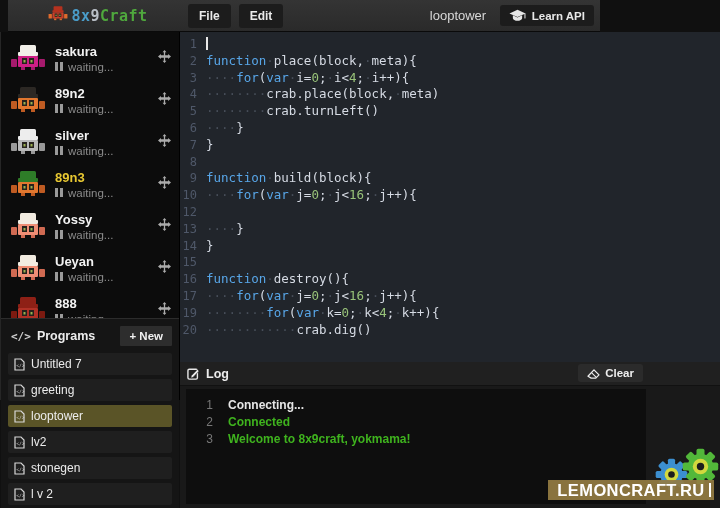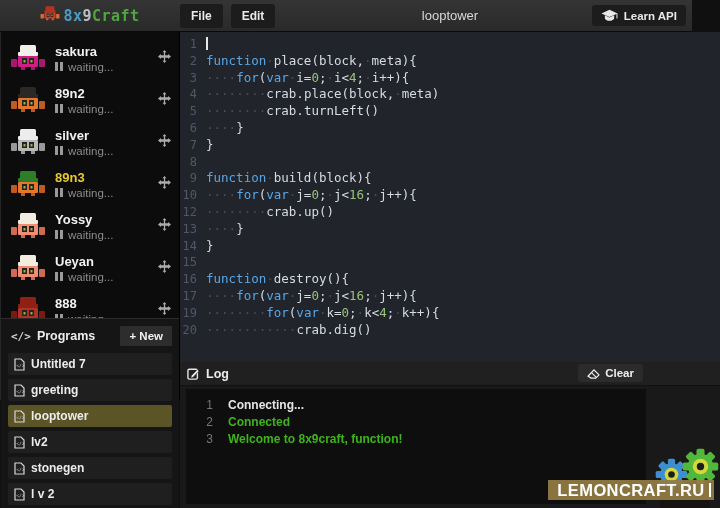--- a/index.html
+++ b/index.html
@@ -1,21 +1,21 @@
 <!DOCTYPE html>
 <html><head>
 <meta charset="utf-8">
 <style>
   * { margin:0; padding:0; box-sizing:border-box; }
   html,body { width:720px; height:508px; overflow:hidden; background:#000; }
   body { font-family:"Liberation Sans", sans-serif; position:relative; }
   .app { position:absolute; inset:0; background:#101010; }
 
   
-  .topbar { position:absolute; left:0; top:0; width:692px; height:32px;
+  .topbar { position:absolute; left:8px; top:0; width:592px; height:32px;
     background:linear-gradient(#343434,#2a2a2a); border-bottom:1px solid #0a0a0a;
     display:flex; align-items:center; }
   .logo { width:180px; display:flex; align-items:center; justify-content:center; gap:3px; }
   .logo-text { font-family:"DejaVu Sans Mono", monospace; font-weight:bold; font-size:15px; letter-spacing:0.5px; }
   .menu-btn { background:#1c1c1c; color:#eaeaea; font-size:12px; font-weight:bold;
     padding:5px 11px; border-radius:3px; margin-right:8px; cursor:pointer;text-align:center; }
   .tb-title { position:absolute; left:180px; width:540px; text-align:center;
     color:#d8d8d8; font-size:13px; pointer-events:none; }
   .learnapi { position:absolute; right:6px; top:5px; background:#1c1c1c; color:#e8e8e8;
     font-size:11.5px; font-weight:bold; padding:4px 9px; border-radius:3px;
@@ -38,21 +38,21 @@
   .programs { position:absolute; left:0; top:286px; width:100%; height:190px;
     background:#151515; border-top:1px solid #2c2c2c; padding:6px 7px 0 7px; }
   .prog-head { display:flex; align-items:center; height:22px; margin-bottom:6px; }
   .prog-head-ic { color:#cfcfcf; font-family:"DejaVu Sans Mono", monospace; font-size:11px; font-weight:bold; margin:0 6px 0 3px; }
   .prog-title { color:#ececec; font-size:12.5px; font-weight:bold; flex:1; }
   .new-btn { background:#2d2d2d; color:#f0f0f0; font-size:11.5px; font-weight:bold;
     padding:4px 9px; border-radius:1px; cursor:pointer; }
   .prog-item { height:22px; background:#1f1f1f; border-radius:2px; margin-bottom:4px;
     display:flex; align-items:center; padding-left:6px; cursor:pointer; }
   .prog-item.sel { background:#5a5427; }
-  .prog-item .lbl { color:#ececec; font-size:12px; font-weight:bold; margin-left:6px; }
+  .prog-item .lbl { color:#ececec; font-size:12px; font-weight:normal; margin-left:6px; }
 
   
   .editor { position:absolute; left:180px; top:32px; width:540px; height:330px;
     background:#21252b; overflow:hidden; padding-top:4px; cursor:text; }
   .cl { display:flex; height:16.8px; line-height:16.8px;
     font-family:"DejaVu Sans Mono", monospace; font-size:12.5px; }
   .cl .gut { width:26px; flex:none; text-align:right; padding-right:9px; color:#4f5869; font-size:12px; }
   .cl .src { white-space:pre; color:#d6dbe4; }
   .kw { color:#58a6e8; }
   .num { color:#98c379; }
@@ -422,21 +422,20 @@
       <div class="cl">
         <span class="gut">9</span>
         <span class="src"><span class="kw">function</span><span class="ws">·</span>build(block){</span>
       </div>
       <div class="cl">
         <span class="gut">10</span>
         <span class="src"><span class="ws">·</span><span class="ws">·</span><span class="ws">·</span><span class="ws">·</span><span class="kw">for</span>(<span class="kw">var</span><span class="ws">·</span>j=<span class="num">0</span>;<span class="ws">·</span>j&lt;<span class="num">16</span>;<span class="ws">·</span>j++){</span>
       </div>
       <div class="cl">
         <span class="gut">12</span>
-        <span class="src"><span class="ws">·</span><span class="ws">·</span><span class="ws">·</span><span class="ws">·</span><span class="ws">·</span><span class="ws">·</span><span class="ws">·</span><span class="ws">·</span>crab.up()</span>
       </div>
       <div class="cl">
         <span class="gut">13</span>
         <span class="src"><span class="ws">·</span><span class="ws">·</span><span class="ws">·</span><span class="ws">·</span>}</span>
       </div>
       <div class="cl">
         <span class="gut">14</span>
         <span class="src">}</span>
       </div>
       <div class="cl">
@@ -480,21 +479,21 @@
         <div class="log-line">
           <span class="n">1</span>
           <span style="color:#e6e6e6">Connecting...</span>
         </div>
         <div class="log-line">
           <span class="n">2</span>
           <span style="color:#3fb31e">Connected</span>
         </div>
         <div class="log-line">
           <span class="n">3</span>
-          <span style="color:#3fb31e">Welcome to 8x9craft, function!</span>
+          <span style="color:#3fb31e">Welcome to 8x9craft, yokmama!</span>
         </div>
       </div>
   </div>
 
   <div>
     <span class="gears" style="left:655px; top:458px;" id="gear-blue"><svg width="33" height="33" viewBox="-12 -12 24 24">
           <rect x="-2.6" y="-11.5" width="5.2" height="23" rx="1.2" fill="#3c8fd0" transform="rotate(0)"></rect>
           <rect x="-2.6" y="-11.5" width="5.2" height="23" rx="1.2" fill="#3c8fd0" transform="rotate(45)"></rect>
           <rect x="-2.6" y="-11.5" width="5.2" height="23" rx="1.2" fill="#3c8fd0" transform="rotate(90)"></rect>
           <rect x="-2.6" y="-11.5" width="5.2" height="23" rx="1.2" fill="#3c8fd0" transform="rotate(135)"></rect>

